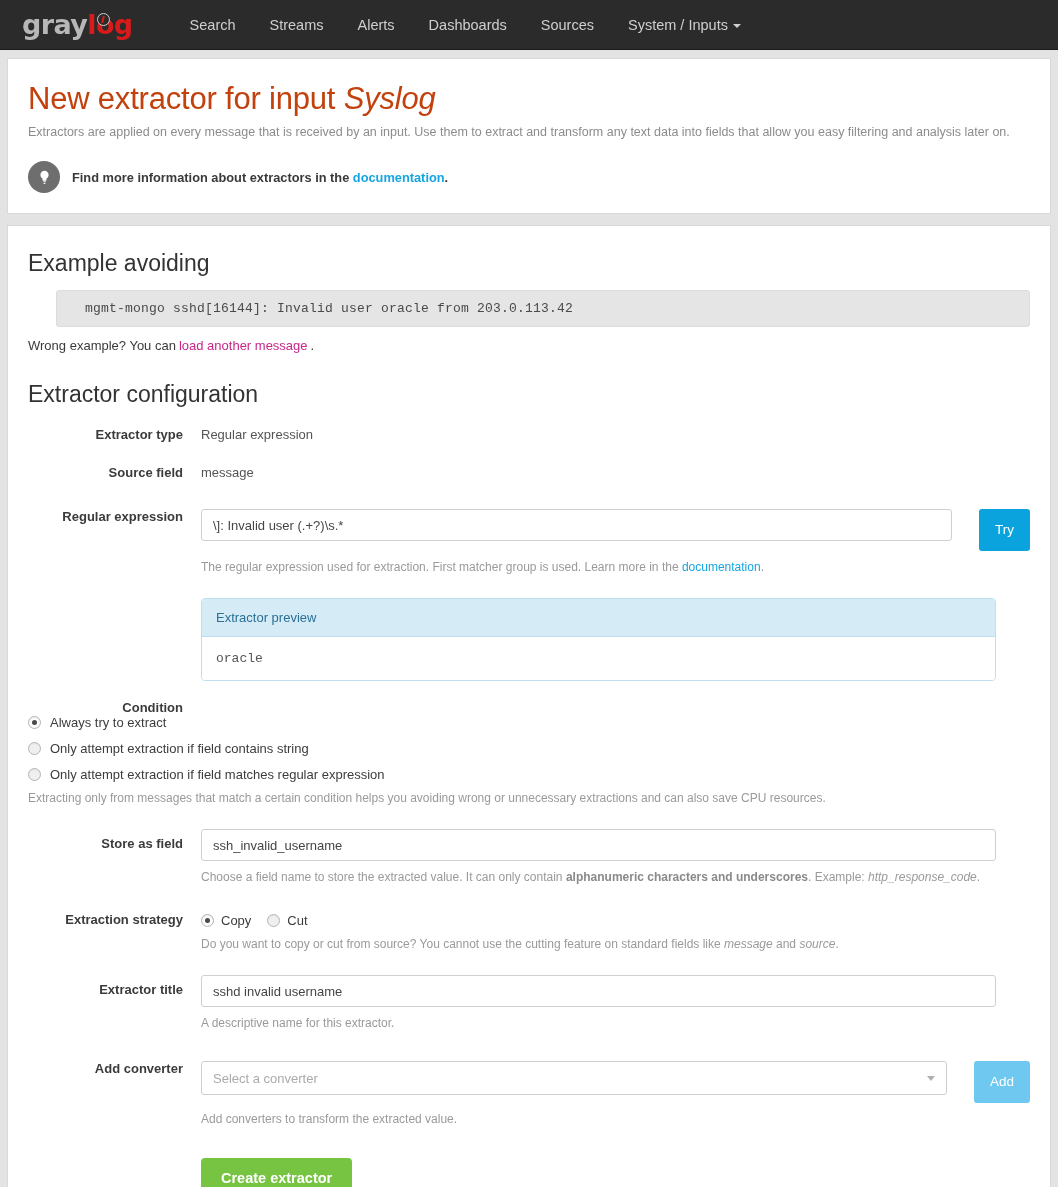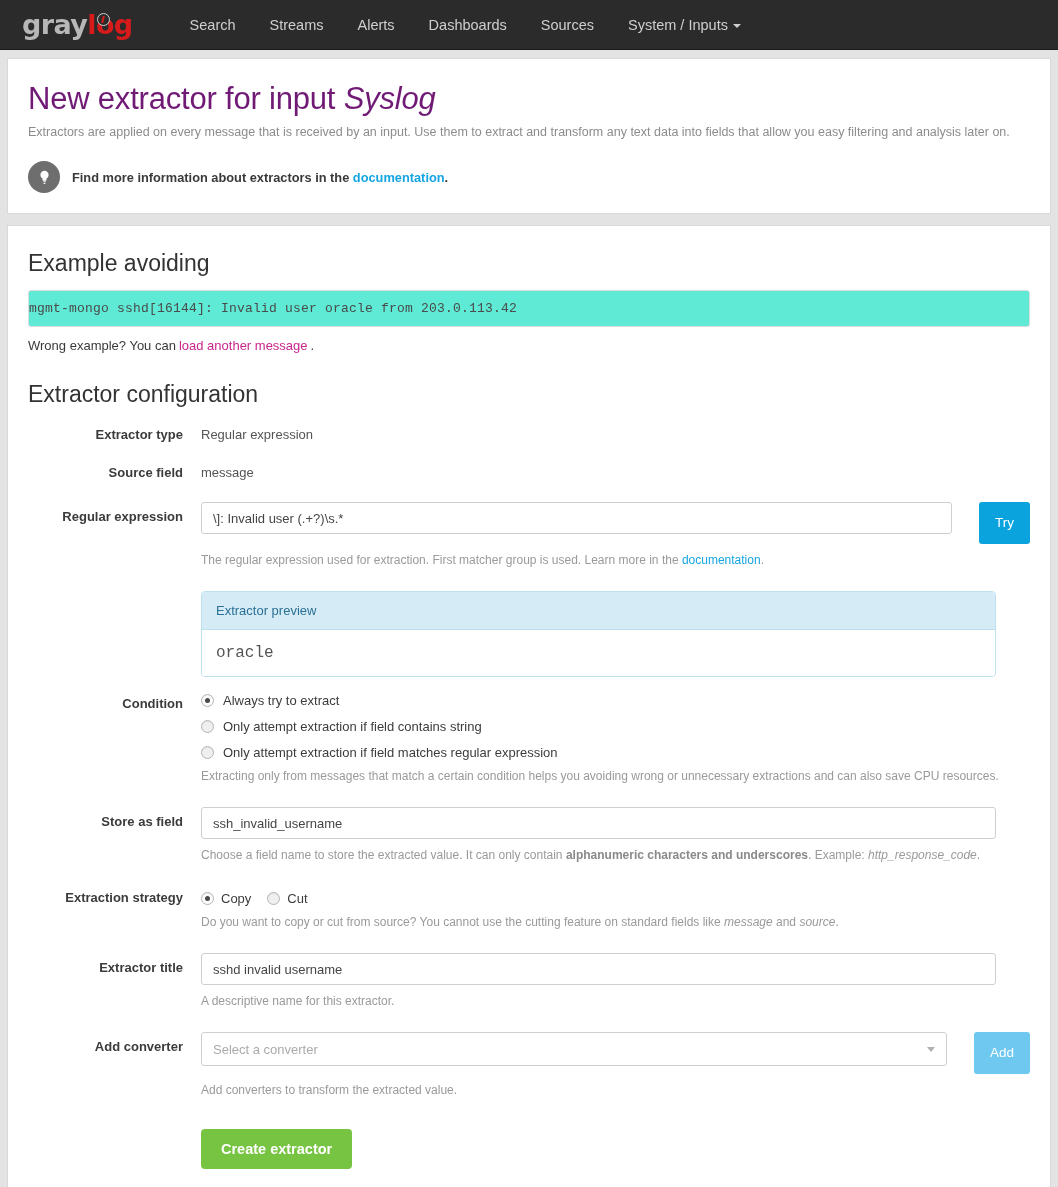--- a/index.html
+++ b/index.html
@@ -94,21 +94,21 @@
   }
   .panel-main {
     margin-top: 11px;
     padding: 18px 20px 30px 20px;
     min-height: 970px;
   }
 
   h1.page-title {
     font-size: 31px;
     font-weight: normal;
-    color: #701a75;
+    color: #c2410c;
     margin: 0 0 6px 0;
     letter-spacing: -0.2px;
     font-family: "Liberation Sans", sans-serif;
   }
   h1.page-title em { font-style: italic; }
   .page-desc {
     font-size: 12.5px;
     color: #8c8c8c;
     margin: 0 0 20px 0;
     line-height: 1.45;
@@ -140,30 +140,31 @@
 
   h2.section-title {
     font-size: 23px;
     font-weight: normal;
     color: #333;
     margin: 6px 0 13px 0;
   }
   h2.section-title.second { margin-top: 28px; margin-bottom: 12px; }
 
   .example-box {
-    background: #5eead4;
+    background: #e5e5e5;
     border: 1px solid #dcdcdc;
     border-radius: 3px;
-    padding: 10px 0;
+    padding: 10px 28px;
     font-family: "Liberation Mono", monospace;
     font-size: 13px;
     color: #4a4a4a;
     letter-spacing: 0.2px;
     white-space: pre;
     overflow: hidden;
+    margin-left: 28px;
   }
   .wrong-example {
     font-size: 13px;
     color: #3a3a3a;
     margin-top: 11px;
   }
   .link-pink {
     color: #c7268a;
     text-decoration: none;
     cursor: pointer;
@@ -211,21 +212,21 @@
     border-radius: 3px;
     padding: 4px 11px;
     font-size: 13px;
     color: #454545;
     font-family: "Liberation Sans", sans-serif;
     background: #fff;
     outline: none;
   }
   input.text-input::placeholder { color: #aaa; }
 
-  .input-with-btn { display: flex; gap: 27px; align-items: flex-start; }
+  .input-with-btn { display: flex; gap: 27px; align-items: flex-start; margin-top: 7px; }
   .input-with-btn .grow { flex: 1; min-width: 0; }
 
   .btn {
     border: none;
     border-radius: 3px;
     font-size: 13.5px;
     color: #fff;
     cursor: pointer;
     font-family: "Liberation Sans", sans-serif;
     padding: 0 16px;
@@ -256,21 +257,21 @@
     background: #d5ecf7;
     color: #2b6f94;
     font-size: 13px;
     padding: 11px 14px;
     border-bottom: 1px solid #bde0ef;
   }
   .preview-body {
     background: #fff;
     padding: 14px;
     font-family: "Liberation Mono", monospace;
-    font-size: 16px;
+    font-size: 13px;
     color: #555;
     min-height: 26px;
   }
 
   
   .radio-item {
     display: flex;
     align-items: center;
     gap: 9px;
     margin-bottom: 11px;
@@ -397,21 +398,21 @@
 
       <div class="preview-wrap">
         <div class="preview-panel">
           <div class="preview-head">Extractor preview</div>
           <div class="preview-body">oracle</div>
         </div>
       </div>
     </div>
   </div>
 
-  <div class="form-row" style="margin-bottom:22px;">
+  <div class="form-row" style="margin-bottom:22px;flex-direction:column;">
     <div class="form-label" style="padding-top:3px;">Condition</div>
     <div class="form-control-area">
       <label class="radio-item">
         <span class="radio-dot checked"></span>
         <span class="radio-label">Always try to extract</span>
       </label>
       <label class="radio-item">
         <span class="radio-dot"></span>
         <span class="radio-label">Only attempt extraction if field contains string</span>
       </label>

